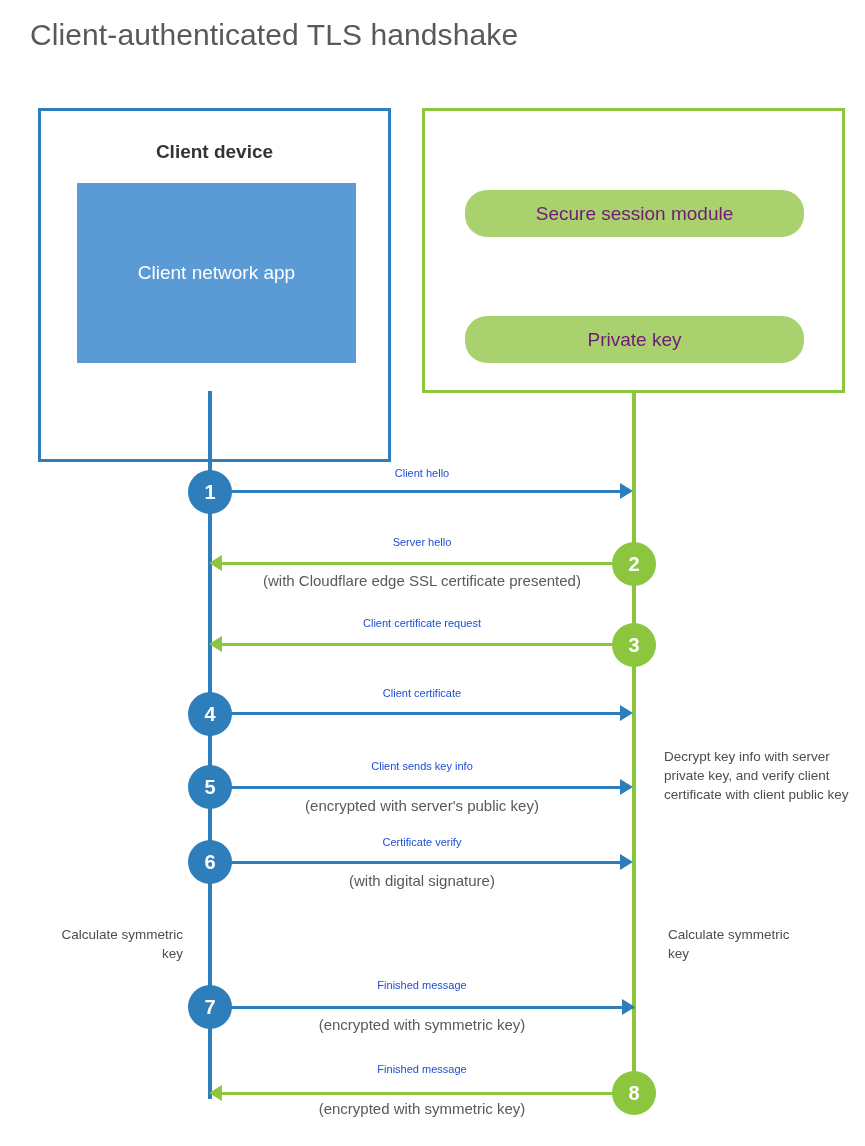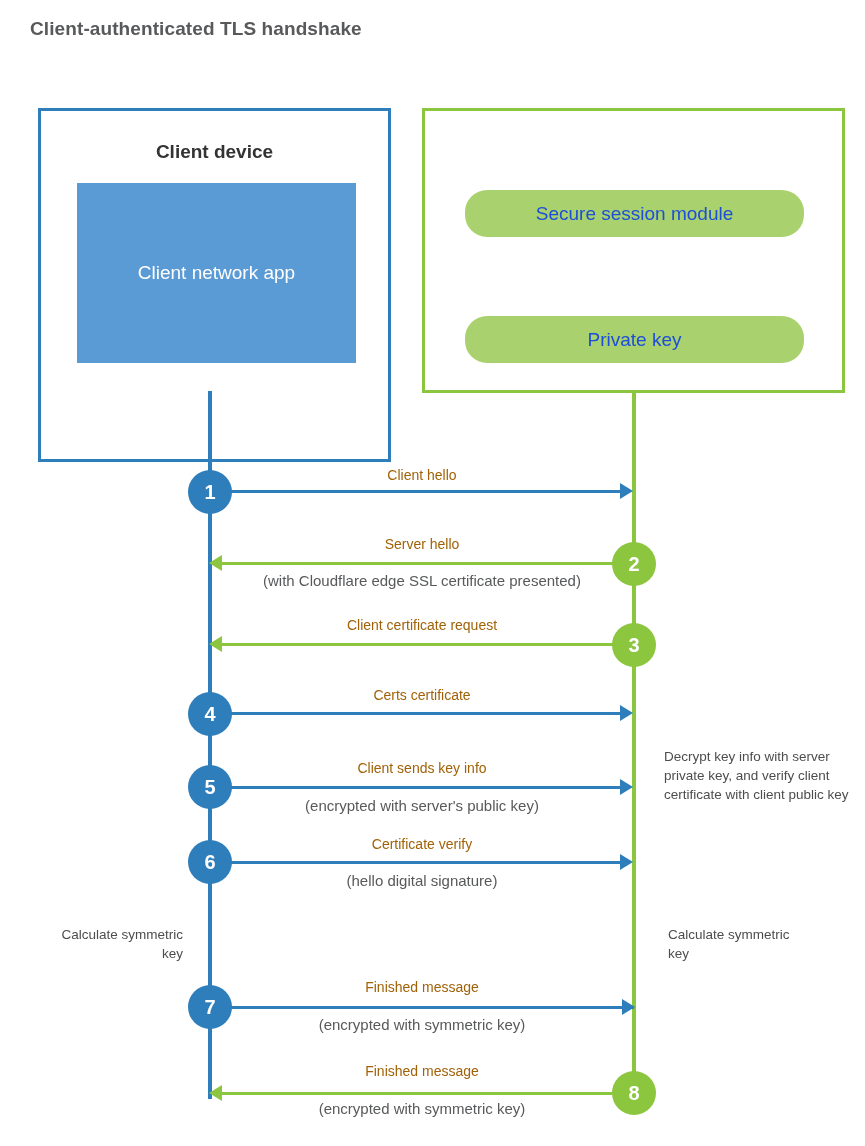--- a/index.html
+++ b/index.html
@@ -17,22 +17,22 @@
     height: 1146px;
     background: #ffffff;
     overflow: hidden;
   }
 
   
   #page-title {
     position: absolute;
     left: 30px;
     top: 18px;
-    font-size: 19px;
-    font-weight: 700;
+    font-size: 30px;
+    font-weight: 400;
     color: #58595b;
     letter-spacing: 0.1px;
     white-space: nowrap;
   }
 
   
   .party-box {
     position: absolute;
     box-sizing: border-box;
     background: #ffffff;
@@ -83,21 +83,21 @@
   
   .server-bar {
     position: absolute;
     left: 40px;
     width: 339px;
     height: 47px;
     background: #A9D26F;
     display: flex;
     align-items: center;
     justify-content: center;
-    color: #1d4ed8;
+    color: #701a75;
     font-size: 19px;
     font-weight: 400;
     border-radius: 22px;
   }
   #server-bar-0 { top: 79px; }
   #server-bar-1 { top: 142px; }
   #server-bar-2 { top: 205px; }
 
   
   .lifeline {
@@ -149,22 +149,22 @@
     border-top: 8px solid transparent;
     border-bottom: 8px solid transparent;
   }
   .arrow-head.right.client { border-left: 13px solid #2E7EBB; }
   .arrow-head.left.server  { border-right: 13px solid #8CC63E; }
 
   
   .msg-label {
     position: absolute;
     text-align: center;
-    font-size: 14px;
-    color: #a16207;
+    font-size: 11px;
+    color: #1d4ed8;
     white-space: nowrap;
     font-weight: 400;
   }
   .msg-sub {
     position: absolute;
     text-align: center;
     font-size: 15px;
     color: #58595b;
     white-space: nowrap;
     font-weight: 400;
@@ -212,33 +212,33 @@
   <div class="msg-sub" style="left:210px; top:572px; width:424px;">(with Cloudflare edge SSL certificate presented)</div>
   <div class="step-circle server" style="left:612px; top:542px;">2</div>
 
   <div class="arrow-line server" style="left:222px; top:643px; width:412px;"></div>
   <div class="arrow-head left server" style="left:209px; top:636px;"></div>
   <div class="msg-label" style="left:210px; top:617px; width:424px;">Client certificate request</div>
   <div class="step-circle server" style="left:612px; top:623px;">3</div>
 
   <div class="arrow-line client" style="left:210px; top:712px; width:412px;"></div>
   <div class="arrow-head right client" style="left:620px; top:705px;"></div>
-  <div class="msg-label" style="left:210px; top:687px; width:424px;">Certs certificate</div>
+  <div class="msg-label" style="left:210px; top:687px; width:424px;">Client certificate</div>
   <div class="step-circle client" style="left:188px; top:692px;">4</div>
 
   <div class="arrow-line client" style="left:210px; top:786px; width:412px;"></div>
   <div class="arrow-head right client" style="left:620px; top:779px;"></div>
   <div class="msg-label" style="left:210px; top:760px; width:424px;">Client sends key info</div>
   <div class="msg-sub" style="left:210px; top:797px; width:424px;">(encrypted with server's public key)</div>
   <div class="step-circle client" style="left:188px; top:765px;">5</div>
 
   <div class="arrow-line client" style="left:210px; top:861px; width:412px;"></div>
   <div class="arrow-head right client" style="left:620px; top:854px;"></div>
   <div class="msg-label" style="left:210px; top:836px; width:424px;">Certificate verify</div>
-  <div class="msg-sub" style="left:210px; top:872px; width:424px;">(hello digital signature)</div>
+  <div class="msg-sub" style="left:210px; top:872px; width:424px;">(with digital signature)</div>
   <div class="step-circle client" style="left:188px; top:840px;">6</div>
 
   <div class="side-note left-align" style="left:658px; top:747px; width:185px;margin-left:6px;">Decrypt key info with server private key, and verify client certificate with client public key</div>
 
   <div class="side-note right-align" style="left:58px; top:925px; width:125px;">Calculate symmetric key</div>
   <div class="side-note left-align" style="left:668px; top:925px; width:125px;">Calculate symmetric key</div>
 
   <div class="arrow-line client" style="left:210px; top:1006px; width:424px;"></div>
   <div class="arrow-head right client" style="left:622px; top:999px;"></div>
   <div class="msg-label" style="left:210px; top:979px; width:424px;">Finished message</div>

